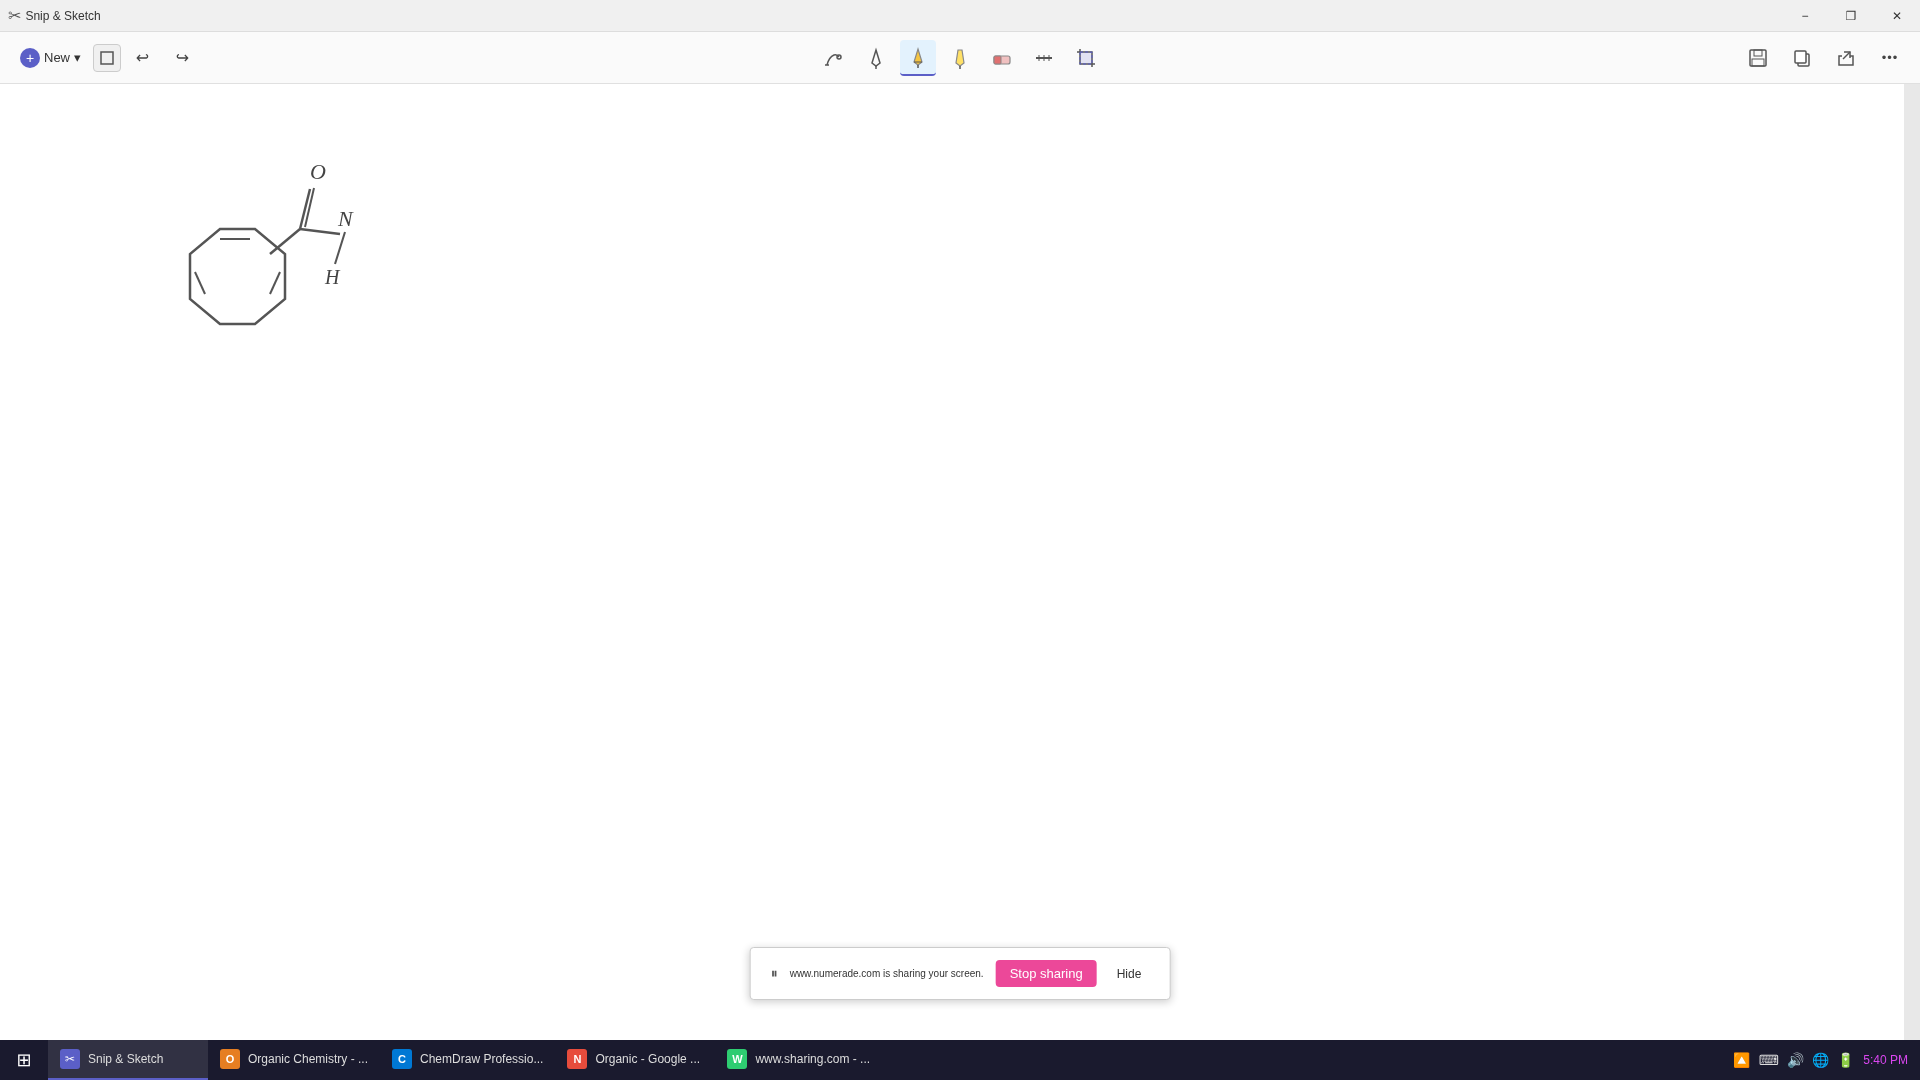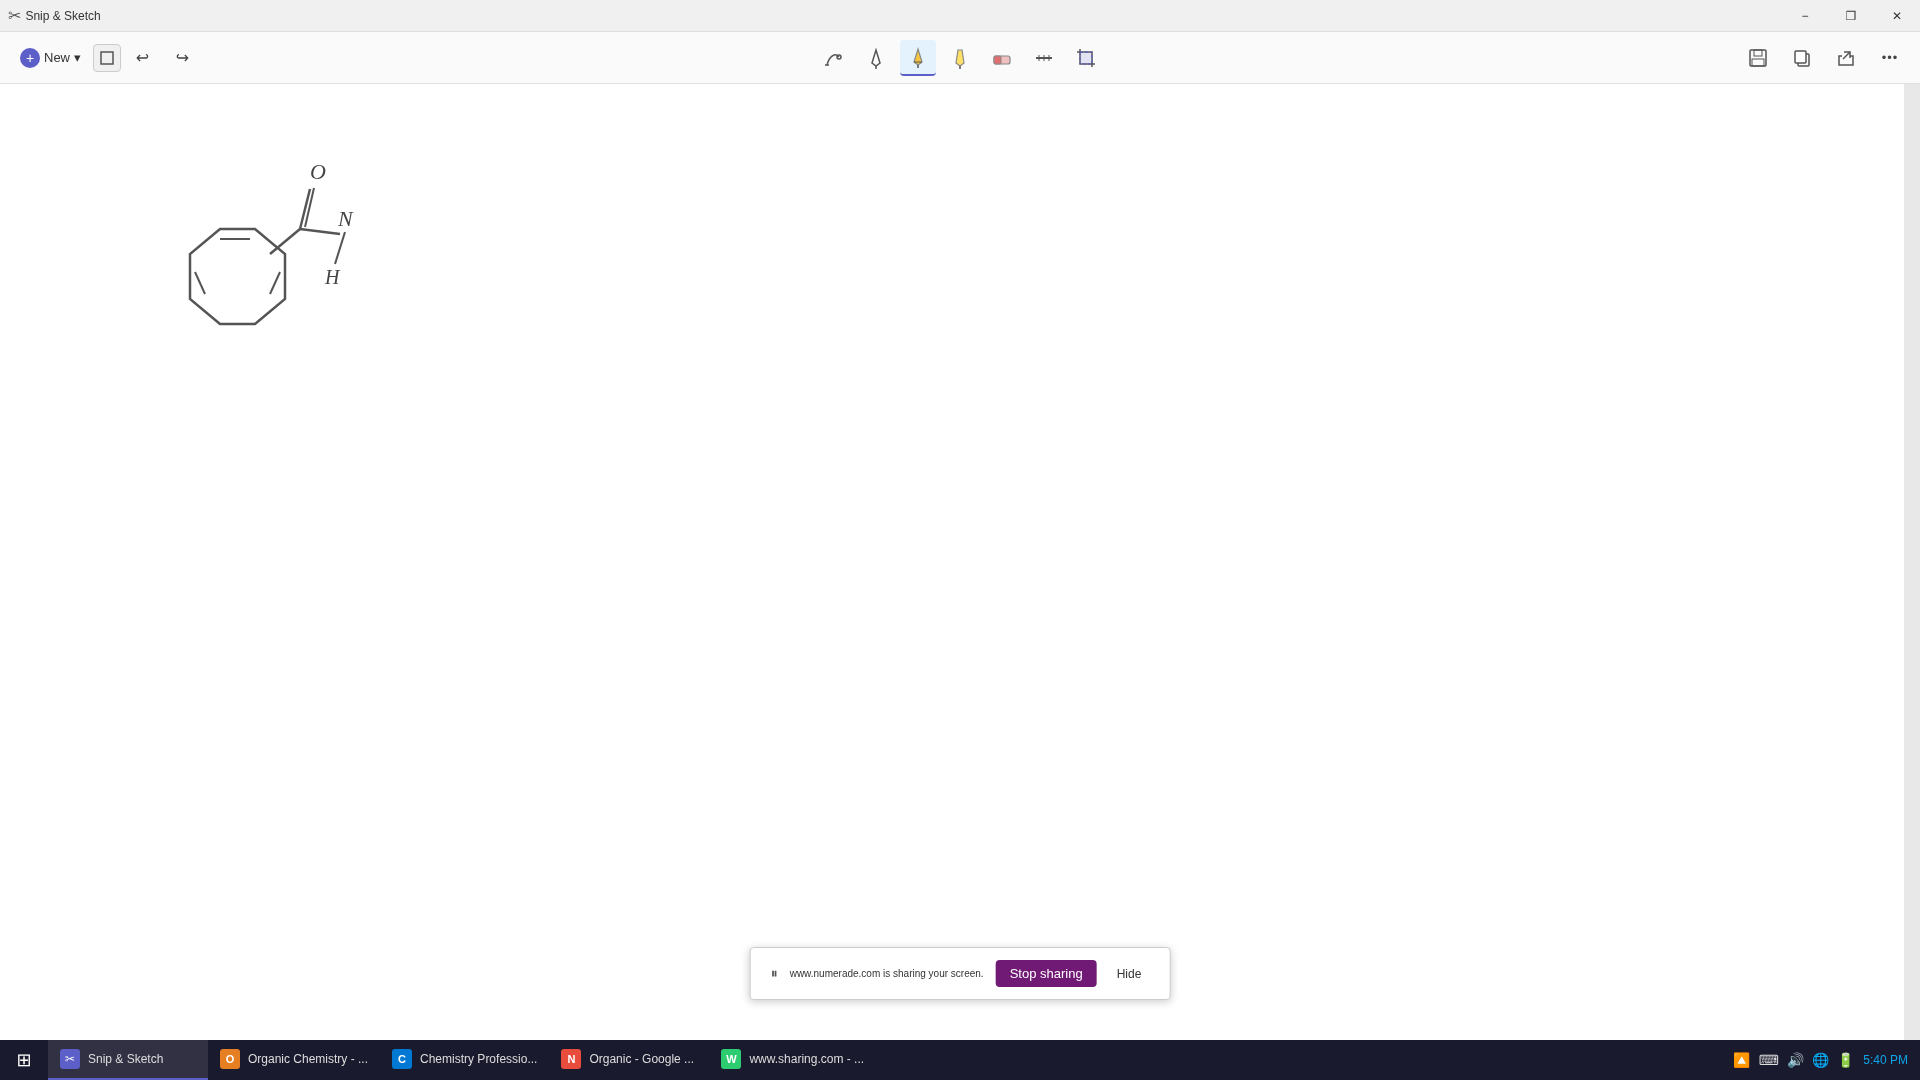--- a/index.html
+++ b/index.html
@@ -150,21 +150,21 @@
     }
     .sharing-text {
       font-size: 10px;
       color: #333;
     }
     .sharing-icon {
       font-size: 14px;
       color: #555;
     }
     .stop-sharing-btn {
-      background: #701a75;
+      background: #ec4899;
       color: white;
       border: none;
       border-radius: 4px;
       padding: 6px 14px;
       font-size: 13px;
       cursor: pointer;
     }
     .hide-btn {
       background: transparent;
       border: none;
@@ -234,21 +234,21 @@
     }
     .taskbar-right {
       margin-left: auto;
       display: flex;
       align-items: center;
       gap: 8px;
       padding-right: 12px;
     }
     .taskbar-time {
       font-size: 12px;
-      color: #0ea5e9;
+      color: #d946ef;
       text-align: right;
     }
     .taskbar-sys-icon {
       font-size: 14px;
       color: #ddd;
       cursor: pointer;
     }
   </style>
 </head>
 <body>
@@ -416,21 +416,21 @@
     <div class="taskbar-item">
       <div class="taskbar-item-icon" style="background:#e67e22;">
         <span style="color:white;font-size:11px;font-weight:bold;">O</span>
       </div>
       <span class="taskbar-item-label">Organic Chemistry - ...</span>
     </div>
     <div class="taskbar-item">
       <div class="taskbar-item-icon" style="background:#0078d4;">
         <span style="color:white;font-size:11px;font-weight:bold;">C</span>
       </div>
-      <span class="taskbar-item-label">Chemistry Professio...</span>
+      <span class="taskbar-item-label">ChemDraw Professio...</span>
     </div>
     <div class="taskbar-item">
       <div class="taskbar-item-icon" style="background:#e74c3c;">
         <span style="color:white;font-size:11px;font-weight:bold;">N</span>
       </div>
       <span class="taskbar-item-label">Organic - Google ...</span>
     </div>
     <div class="taskbar-item">
       <div class="taskbar-item-icon" style="background:#2ecc71;">
         <span style="color:white;font-size:11px;font-weight:bold;">W</span>

